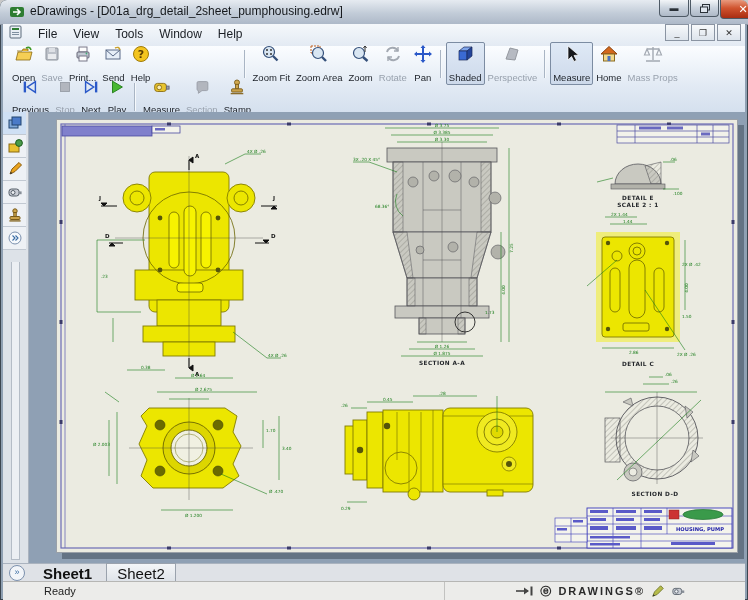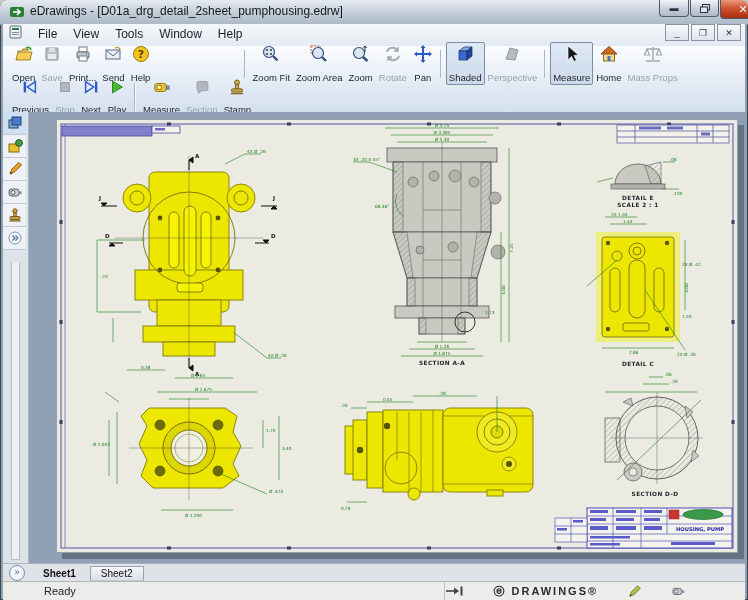--- a/index.html
+++ b/index.html
@@ -45,28 +45,28 @@
     border:1px solid #b4bcc6;border-top:none;}
   
   #canvas{position:absolute;left:29px;top:112px;right:3px;bottom:36px;background:#8fa0b4;overflow:hidden;}
   #sheet{position:absolute;left:27px;top:7px;width:680px;height:432px;background:#ebebe1;
     box-shadow:6px 6px 0 0 rgba(66,78,92,.55);border:1px solid #9aa0a8;}
   
   #tabbar{position:absolute;left:3px;right:3px;bottom:18px;height:18px;background:#dfe2e7;border-top:1px solid #aab3bf;
     display:flex;align-items:center;}
   #tab-chevron{width:14px;height:14px;border:1px solid #7b90ad;border-radius:50%;background:#f2f5f9;
     color:#3c6ea5;font-size:9px;line-height:12px;text-align:center;margin:0 8px 0 6px;}
-  .tab{font-size:10px;padding:1px 10px;color:#111;}
+  .tab{font-size:15px;padding:1px 10px;color:#111;}
   .tab.active{font-weight:bold;}
   .tab.inactive{border:1px solid #9aa2ad;border-bottom-color:#c4cad2;background:linear-gradient(#f4f6f8,#dce1e7);margin-left:4px;}
   
   #statusbar{position:absolute;left:3px;right:3px;bottom:0;height:18px;background:#ececea;border-top:1px solid #b6b6b4;
     display:flex;align-items:center;font-size:11px;color:#222;padding-left:36px;}
   #status-left{flex:0 0 400px;padding-left:5px;border-right:1px solid #c2c2c0;height:100%;display:flex;align-items:center;}
-  #status-right{flex:1;height:100%;display:flex;align-items:center;justify-content:space-between;padding-right:58px;gap:5px;}
+  #status-right{flex:1;height:100%;display:flex;align-items:center;justify-content:flex-end;padding-right:58px;gap:5px;}
   #logo-text{font-size:11px;font-weight:bold;letter-spacing:2px;color:#2b2b2b;}
   svg text{font-family:"DejaVu Sans",sans-serif;}
   .dim{font-size:4.3px;fill:#1a7d1a;}
   .dimline{stroke:#1a7d1a;stroke-width:0.6;fill:none;}
   .vlabel{font-size:5.8px;font-weight:bold;fill:#23262a;letter-spacing:.4px;}
   .sl{font-size:5.5px;font-weight:bold;fill:#111;}
   .cl{stroke:#444;stroke-width:0.4;}
 </style>
 </head>
 <body>

